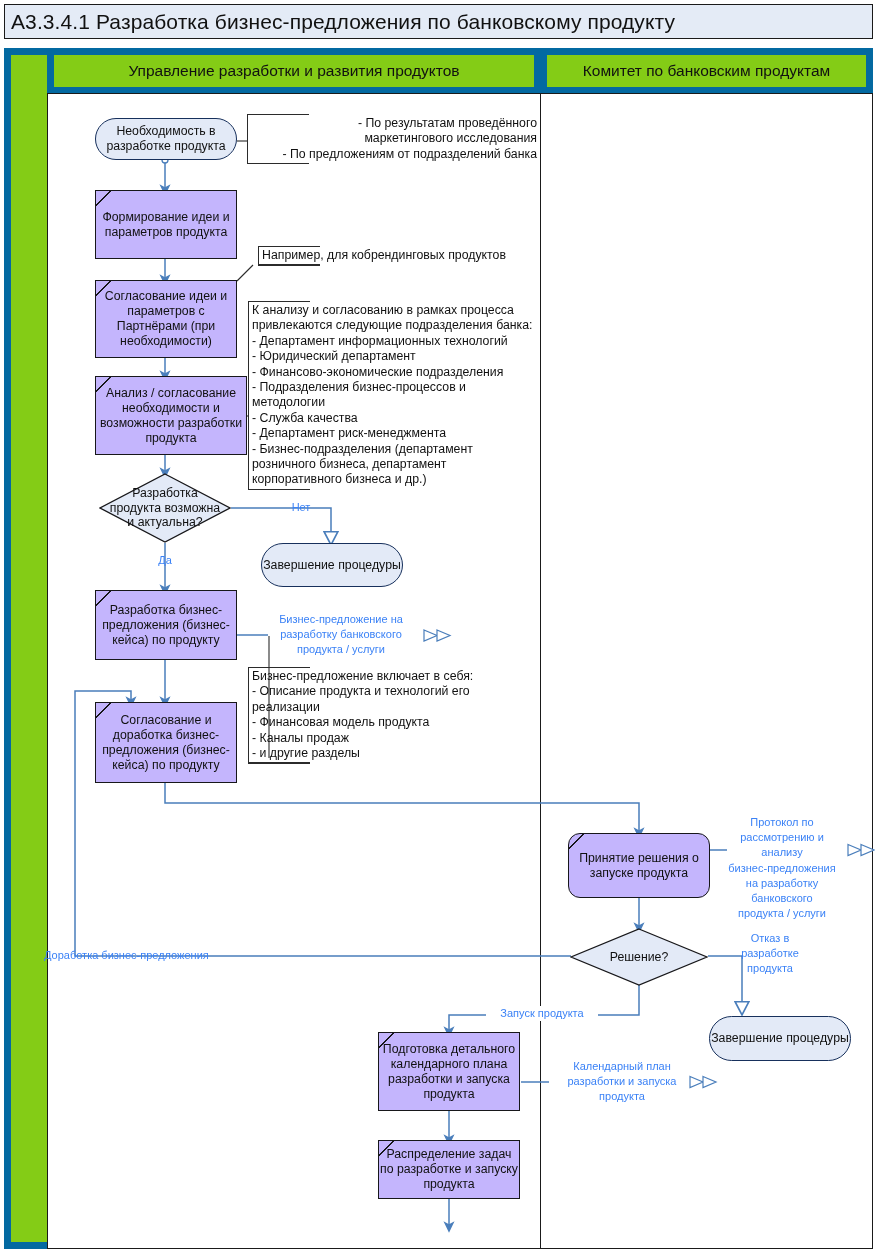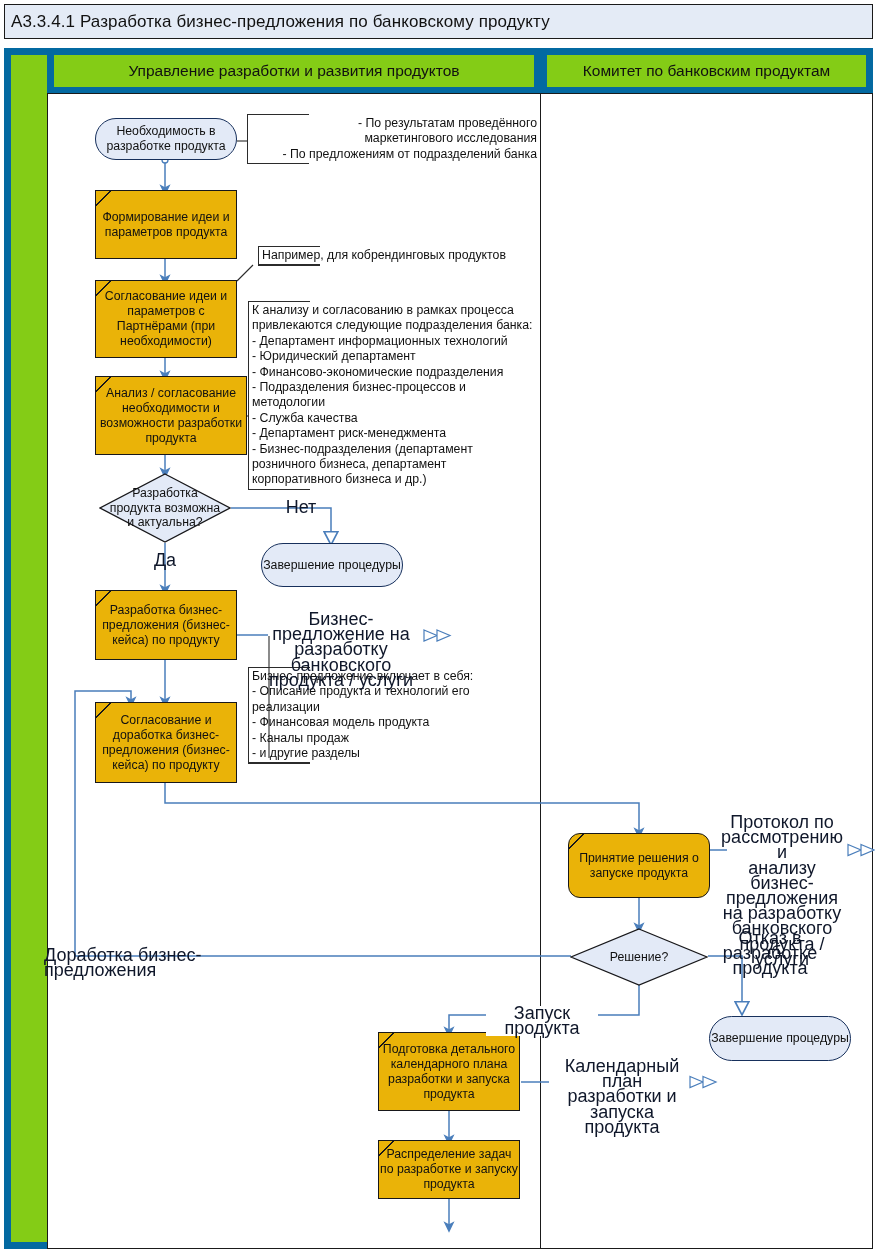--- a/index.html
+++ b/index.html
@@ -5,21 +5,21 @@
 <style>
   html,body{margin:0;padding:0;background:#ffffff;}
   body{font-family:"Liberation Sans","DejaVu Sans",sans-serif;}
   #page{position:relative;width:875px;height:1253px;overflow:hidden;background:#ffffff;}
 
   
   .lane-title-bar{
     position:absolute;left:4px;top:4px;width:869px;height:35px;
     background:#e4ebf6;border:1px solid #1a1a1a;box-sizing:border-box;
     display:flex;align-items:center;padding-left:6px;
-    font-size:17px;color:#111;letter-spacing:.1px;
+    font-size:21px;color:#111;letter-spacing:.1px;
   }
   .lane-head{
     position:absolute;top:48px;height:46px;background:#84cc16;
     border:7px solid #0369a1;box-sizing:border-box;
     display:flex;align-items:center;justify-content:center;
     font-size:15.5px;color:#111;
   }
   .lane-head.left-spacer{left:4px;top:48px;width:44px;height:1201px;border-right:1px solid #1a1a1a;}
   .lane-head.h1{left:47px;width:494px;}
   .lane-head.h2{left:540px;width:333px;}
@@ -27,21 +27,21 @@
     position:absolute;top:93px;height:1156px;background:#ffffff;
     border:1px solid #1a1a1a;box-sizing:border-box;
   }
   .lane-body.b1{left:47px;width:494px;}
   .lane-body.b2{left:540px;width:333px;}
 
   
   .node{position:absolute;box-sizing:border-box;}
 
   .proc{
-    background:#eab308;border:1.3px solid #17171a;
+    background:#c4b5fd;border:1.3px solid #17171a;
     display:flex;align-items:center;justify-content:center;text-align:center;
     font-size:12.3px;line-height:15px;color:#111;overflow:visible;
   }
   .proc .txt{width:100%;}
   
   .proc::before{
     content:"";position:absolute;left:0px;top:0px;width:15px;height:15px;
     background:linear-gradient(to bottom right, transparent 0 44%, #17171a 44% 52%, transparent 52% 100%);
     pointer-events:none;
   }
@@ -64,21 +64,21 @@
     position:absolute;box-sizing:border-box;
     font-size:12.3px;line-height:15.4px;color:#111;
     border-left:1.2px solid #2b2b2b;
     padding:1px 0 1px 3px;white-space:pre-line;
   }
   .note::before{content:"";position:absolute;left:-1.2px;top:-1.2px;width:62px;height:1.2px;background:#2b2b2b;}
   .note::after{content:"";position:absolute;left:-1.2px;bottom:-1.2px;width:62px;height:1.2px;background:#2b2b2b;}
 
   
   .elabel{
-    position:absolute;font-size:18px;line-height:15.2px;color:#0f172a;
+    position:absolute;font-size:11px;line-height:15.2px;color:#3b82f6;
     text-align:center;white-space:pre-line;background:transparent;
   }
   .elabel.l{text-align:left;}
 
   
   #wires{position:absolute;left:0;top:0;width:875px;height:1253px;pointer-events:none;}
 </style>
 </head>
 <body>
 

